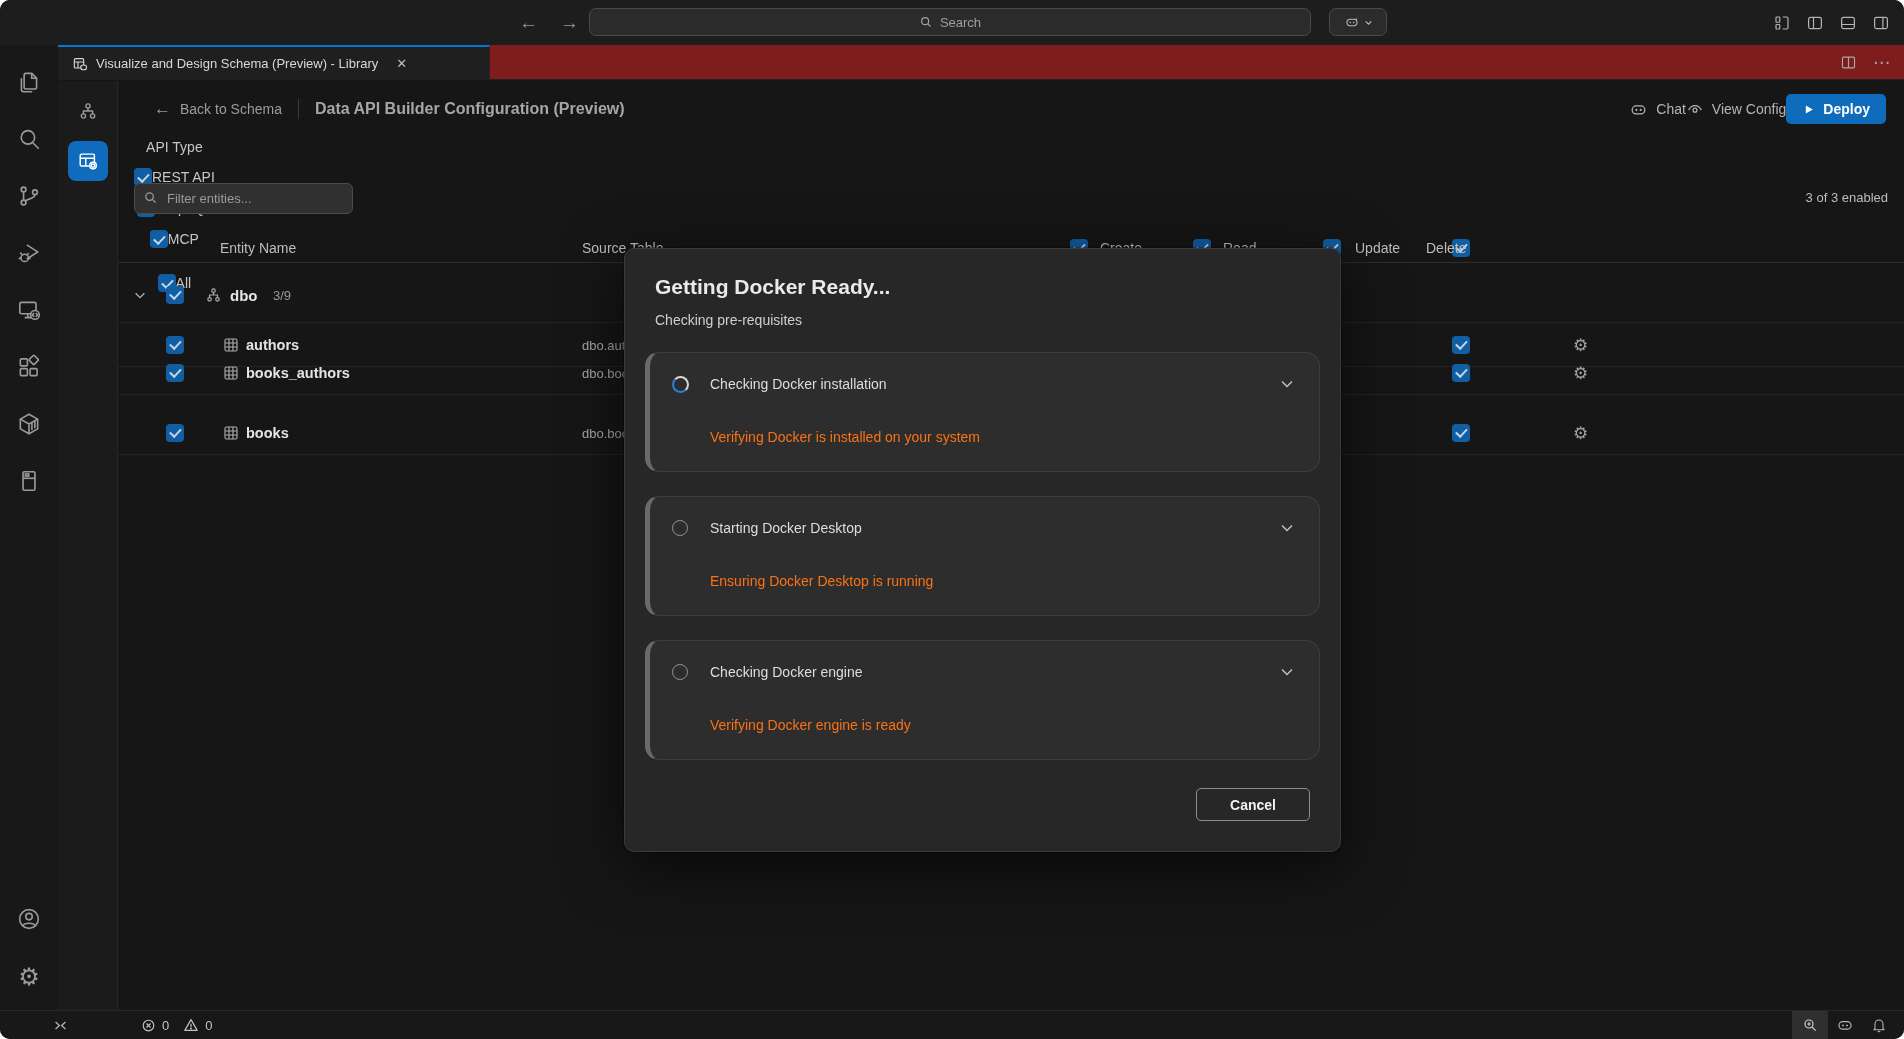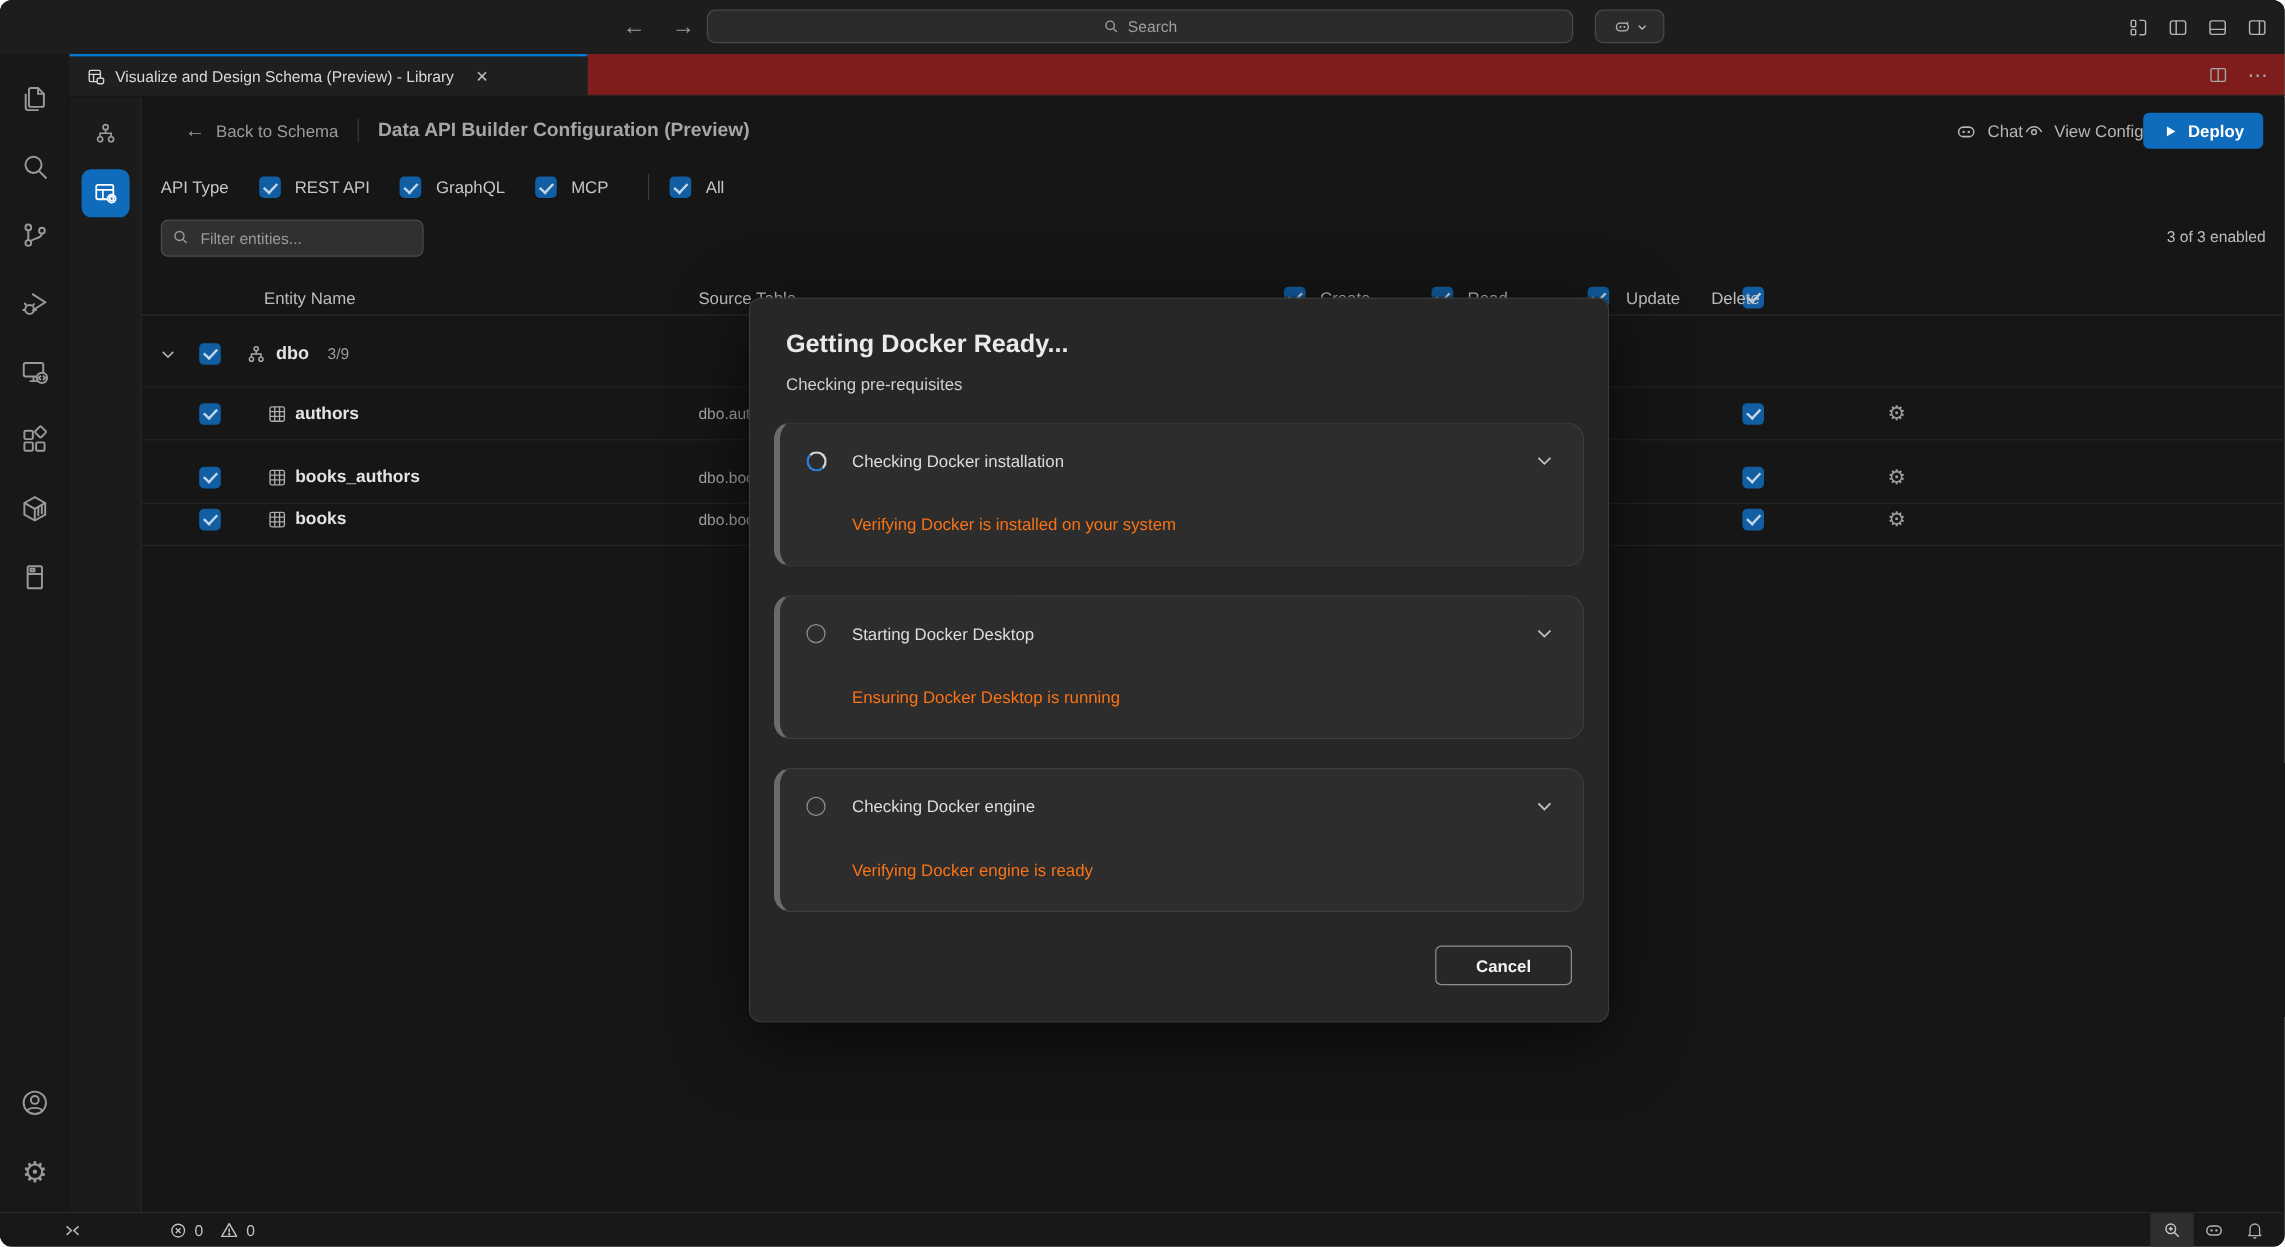--- a/index.html
+++ b/index.html
@@ -35,42 +35,42 @@
   .page{ position:absolute; left:60px; top:0; right:0; bottom:0; }
 
   .page-header{ position:absolute; top:12px; left:0; right:0; height:32px; display:flex; align-items:center; }
   .back-btn{ margin-left:36px; display:flex; align-items:center; gap:9px; color:#9b9b9b; font-size:14px; }
   .hdr-divider{ width:1px; height:20px; background:#3a3a3a; margin:0 16px; }
   .page-title{ color:#a6a6a6; font-size:16px; font-weight:700; }
   .hdr-right{ margin-left:auto; display:flex; align-items:center; margin-right:18px; }
   .hdr-action{ display:flex; align-items:center; gap:8px; color:#b5b5b5; font-size:14px; }
   .deploy-btn{ display:flex; align-items:center; gap:8px; background:#0f6cbd; color:#ffffff; font-size:14px; font-weight:600; height:30px; padding:0 16px; border-radius:5px; }
 
-  .api-row{ position:absolute; top:58px; left:16px; height:34px; display:flex; align-items:center; gap:13px; color:#c6c6c6; font-size:14px; }
+  .api-row{ position:absolute; top:58px; left:16px; height:34px; display:flex; align-items:center; gap:13px; color:#c6c6c6; font-size:14px;flex-direction:column; }
   .api-row .lbl{ margin-right:12px; }
-  .api-opt{ display:flex; align-items:center; gap:12px; margin-right:12px; }
+  .api-opt{ display:flex; align-items:center; gap:0; margin-right:12px; }
   .api-sep{ width:1px; height:22px; background:#3a3a3a; margin:0 4px 0 8px; }
 
   .checkbox{ width:18px; height:18px; border-radius:4px; background:#115ea3; position:relative; flex:0 0 auto; }
   .checkbox::after{ content:""; position:absolute; left:6px; top:2.5px; width:4.5px; height:9px; border:solid #c3d7ea; border-width:0 2px 2px 0; transform:rotate(43deg); }
 
   .filter-row{ position:absolute; top:102px; left:16px; right:16px; height:32px; }
   .filter-box{ position:absolute; left:0; top:0; width:219px; height:31px; }
   .filter-box input{ width:100%; height:100%; background:#303030; border:1px solid #4b4b4b; border-radius:6px; color:#cccccc; font-size:13px; padding:0 10px 0 32px; outline:none; font-family:inherit; }
   .filter-box input::placeholder{ color:#9a9a9a; }
   .filter-box .mag{ position:absolute; left:9px; top:7px; color:#9a9a9a; }
   .enabled-summary{ position:absolute; right:0; top:7px; color:#bdbdbd; font-size:13px; }
 
   .table{ position:absolute; top:152px; left:0; right:0; }
   .thead{ position:absolute; top:0; left:0; right:0; height:30px; border-bottom:1px solid #2c2c2c; color:#bdbdbd; font-size:14px; }
   .thead .cell, .trow .cell{ position:absolute; top:50%; transform:translateY(-50%); white-space:nowrap; }
   .trow{ position:absolute; left:0; right:0; border-bottom:1px solid #242424; }
   .row-group{ top:34px; height:56px; }
   .row-0{ top:90px; height:44px; }
-  .row-1{ top:143px; height:44px; }
+  .row-1{ top:118px; height:44px; }
   .row-2{ top:178px; height:44px; }
   .ename{ color:#e4e4e4; font-weight:700; font-size:14.5px; }
   .esrc{ color:#a8a8a8; font-size:13px; }
   .count{ color:#9a9a9a; font-size:13px; }
   .icon-dim{ color:#adadad; }
   .gearglyph{ color:#a0a0a0; font-size:17px; font-family:"DejaVu Sans",sans-serif; }
 
   
   .modal{ position:absolute; left:624px; top:248px; width:717px; height:604px; background:#272727; border:1px solid #3a3a3a; border-radius:10px; box-shadow:0 14px 60px rgba(0,0,0,0.65), 0 0 0 1px rgba(0,0,0,0.25); z-index:30; padding:26px 20px 0 20px; }
   .modal-title{ color:#eaeaea; font-size:21px; font-weight:700; padding:0 10px; }

